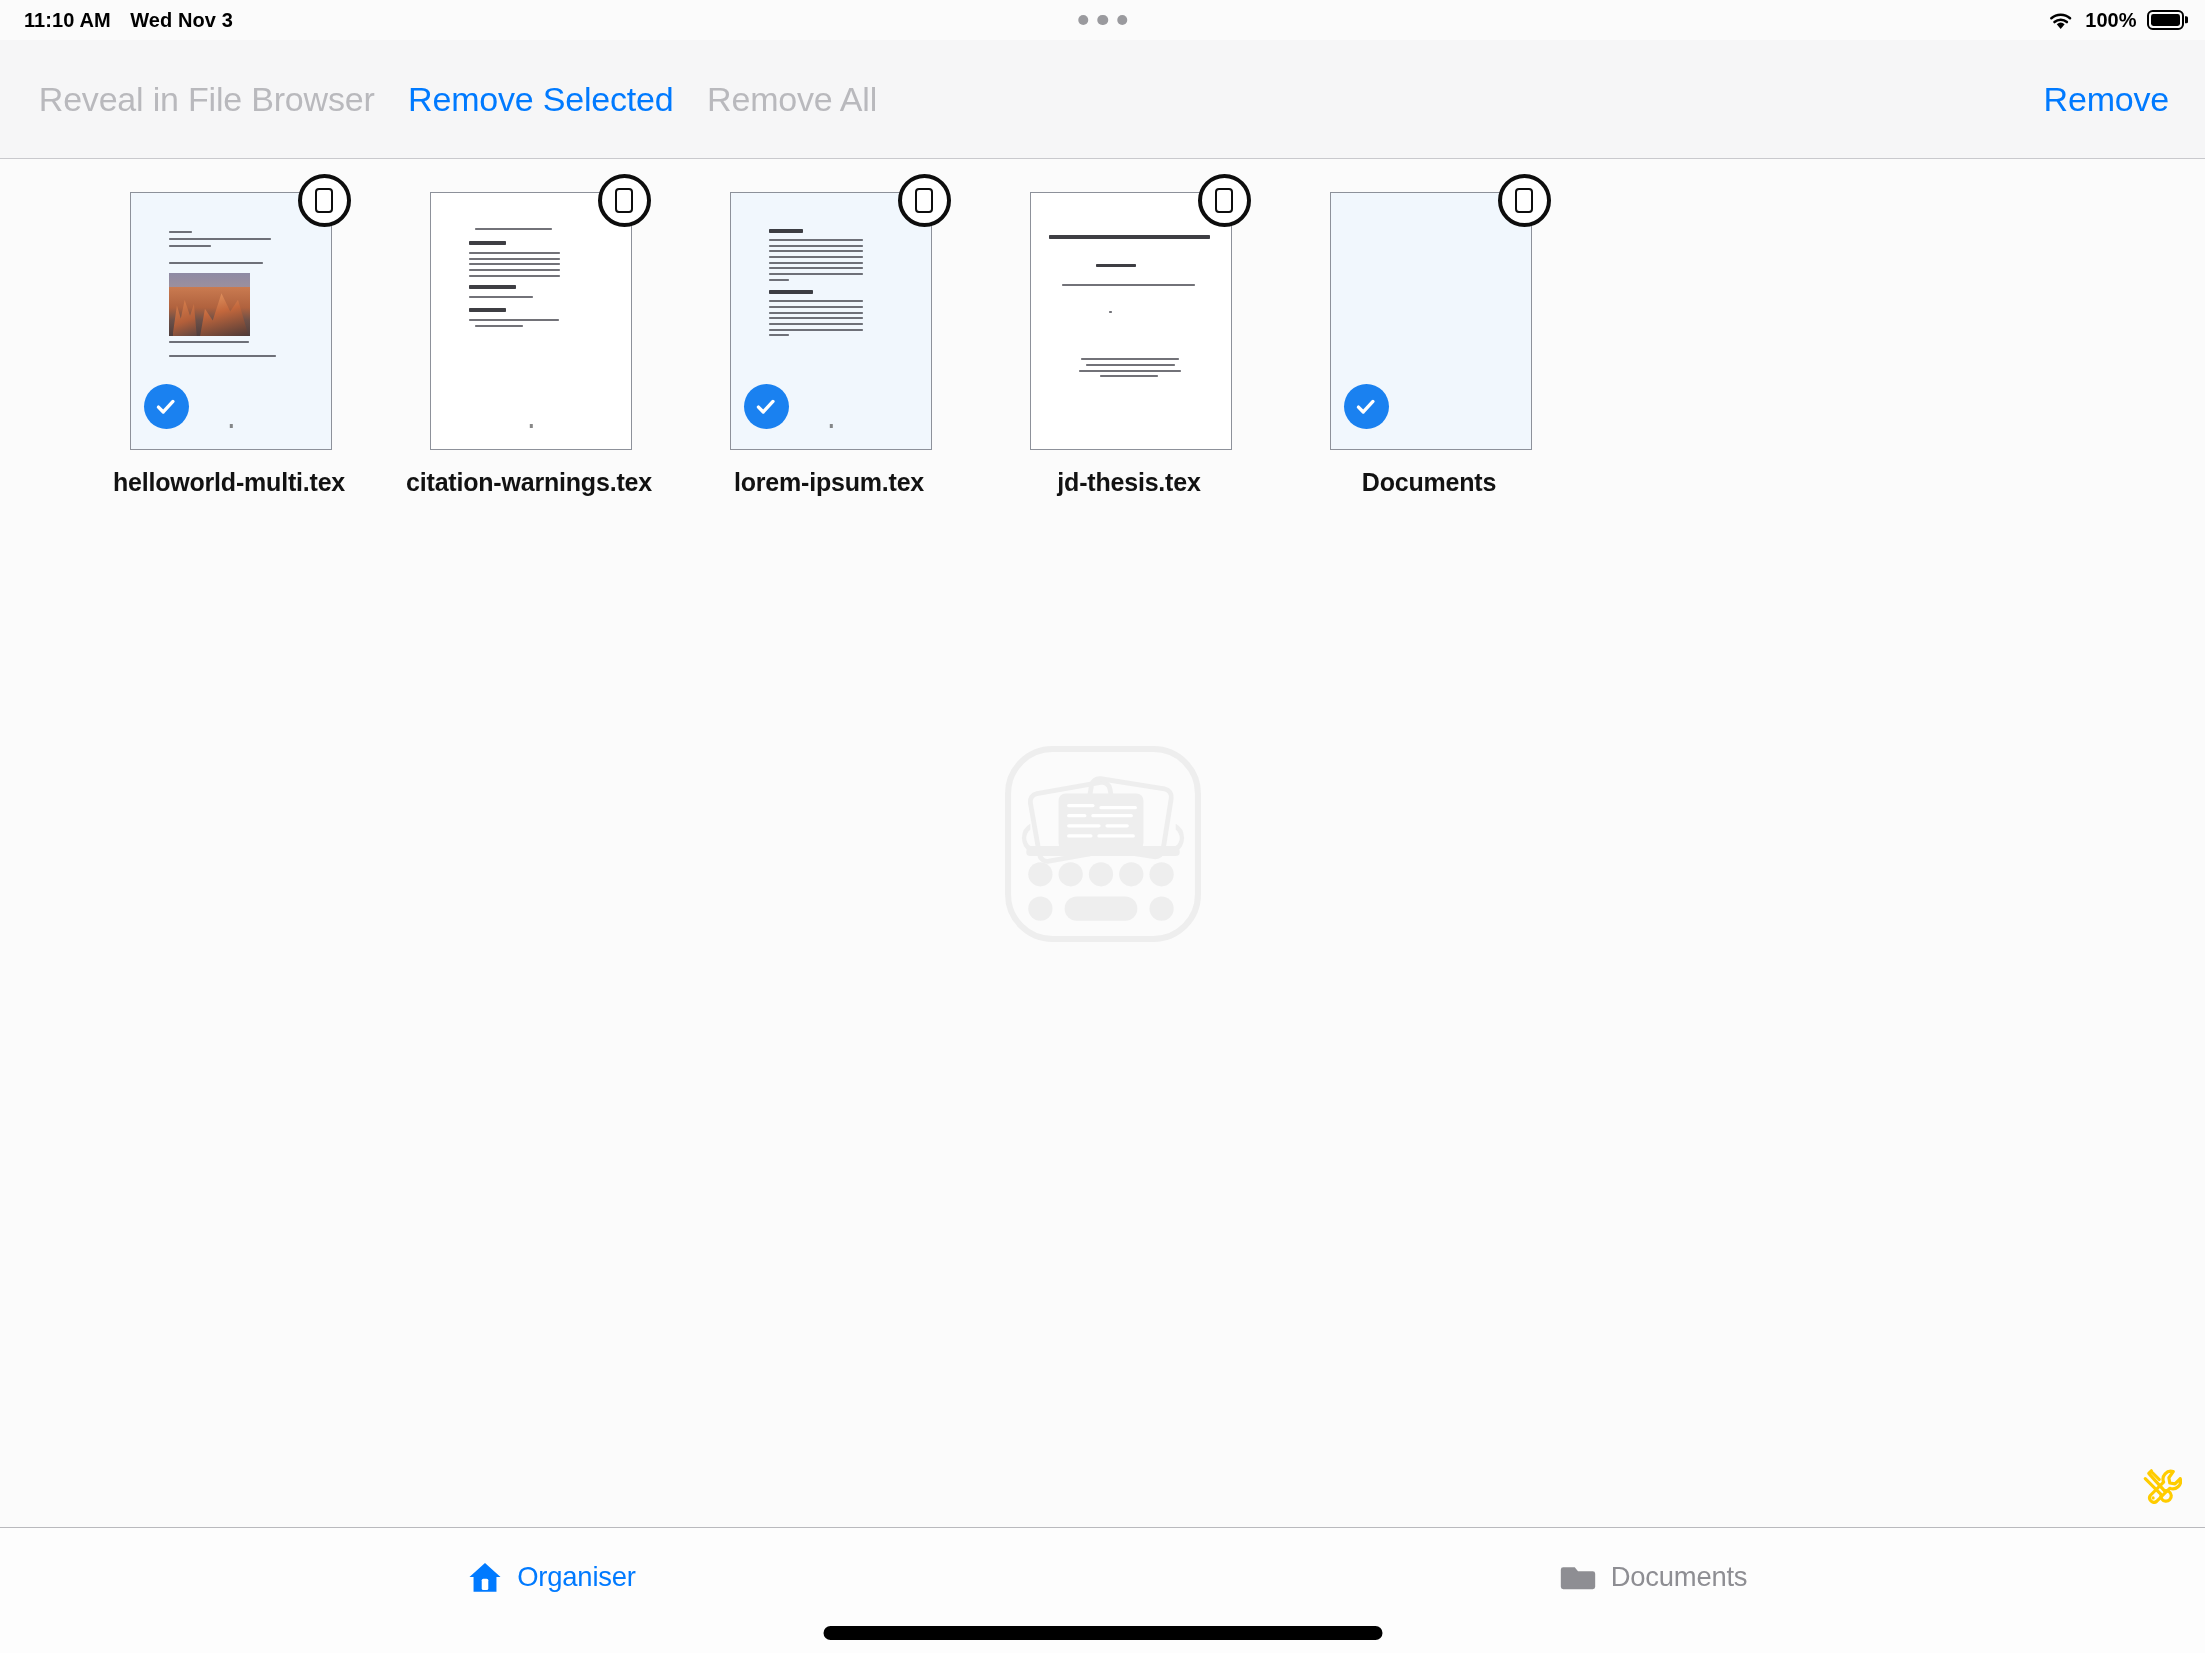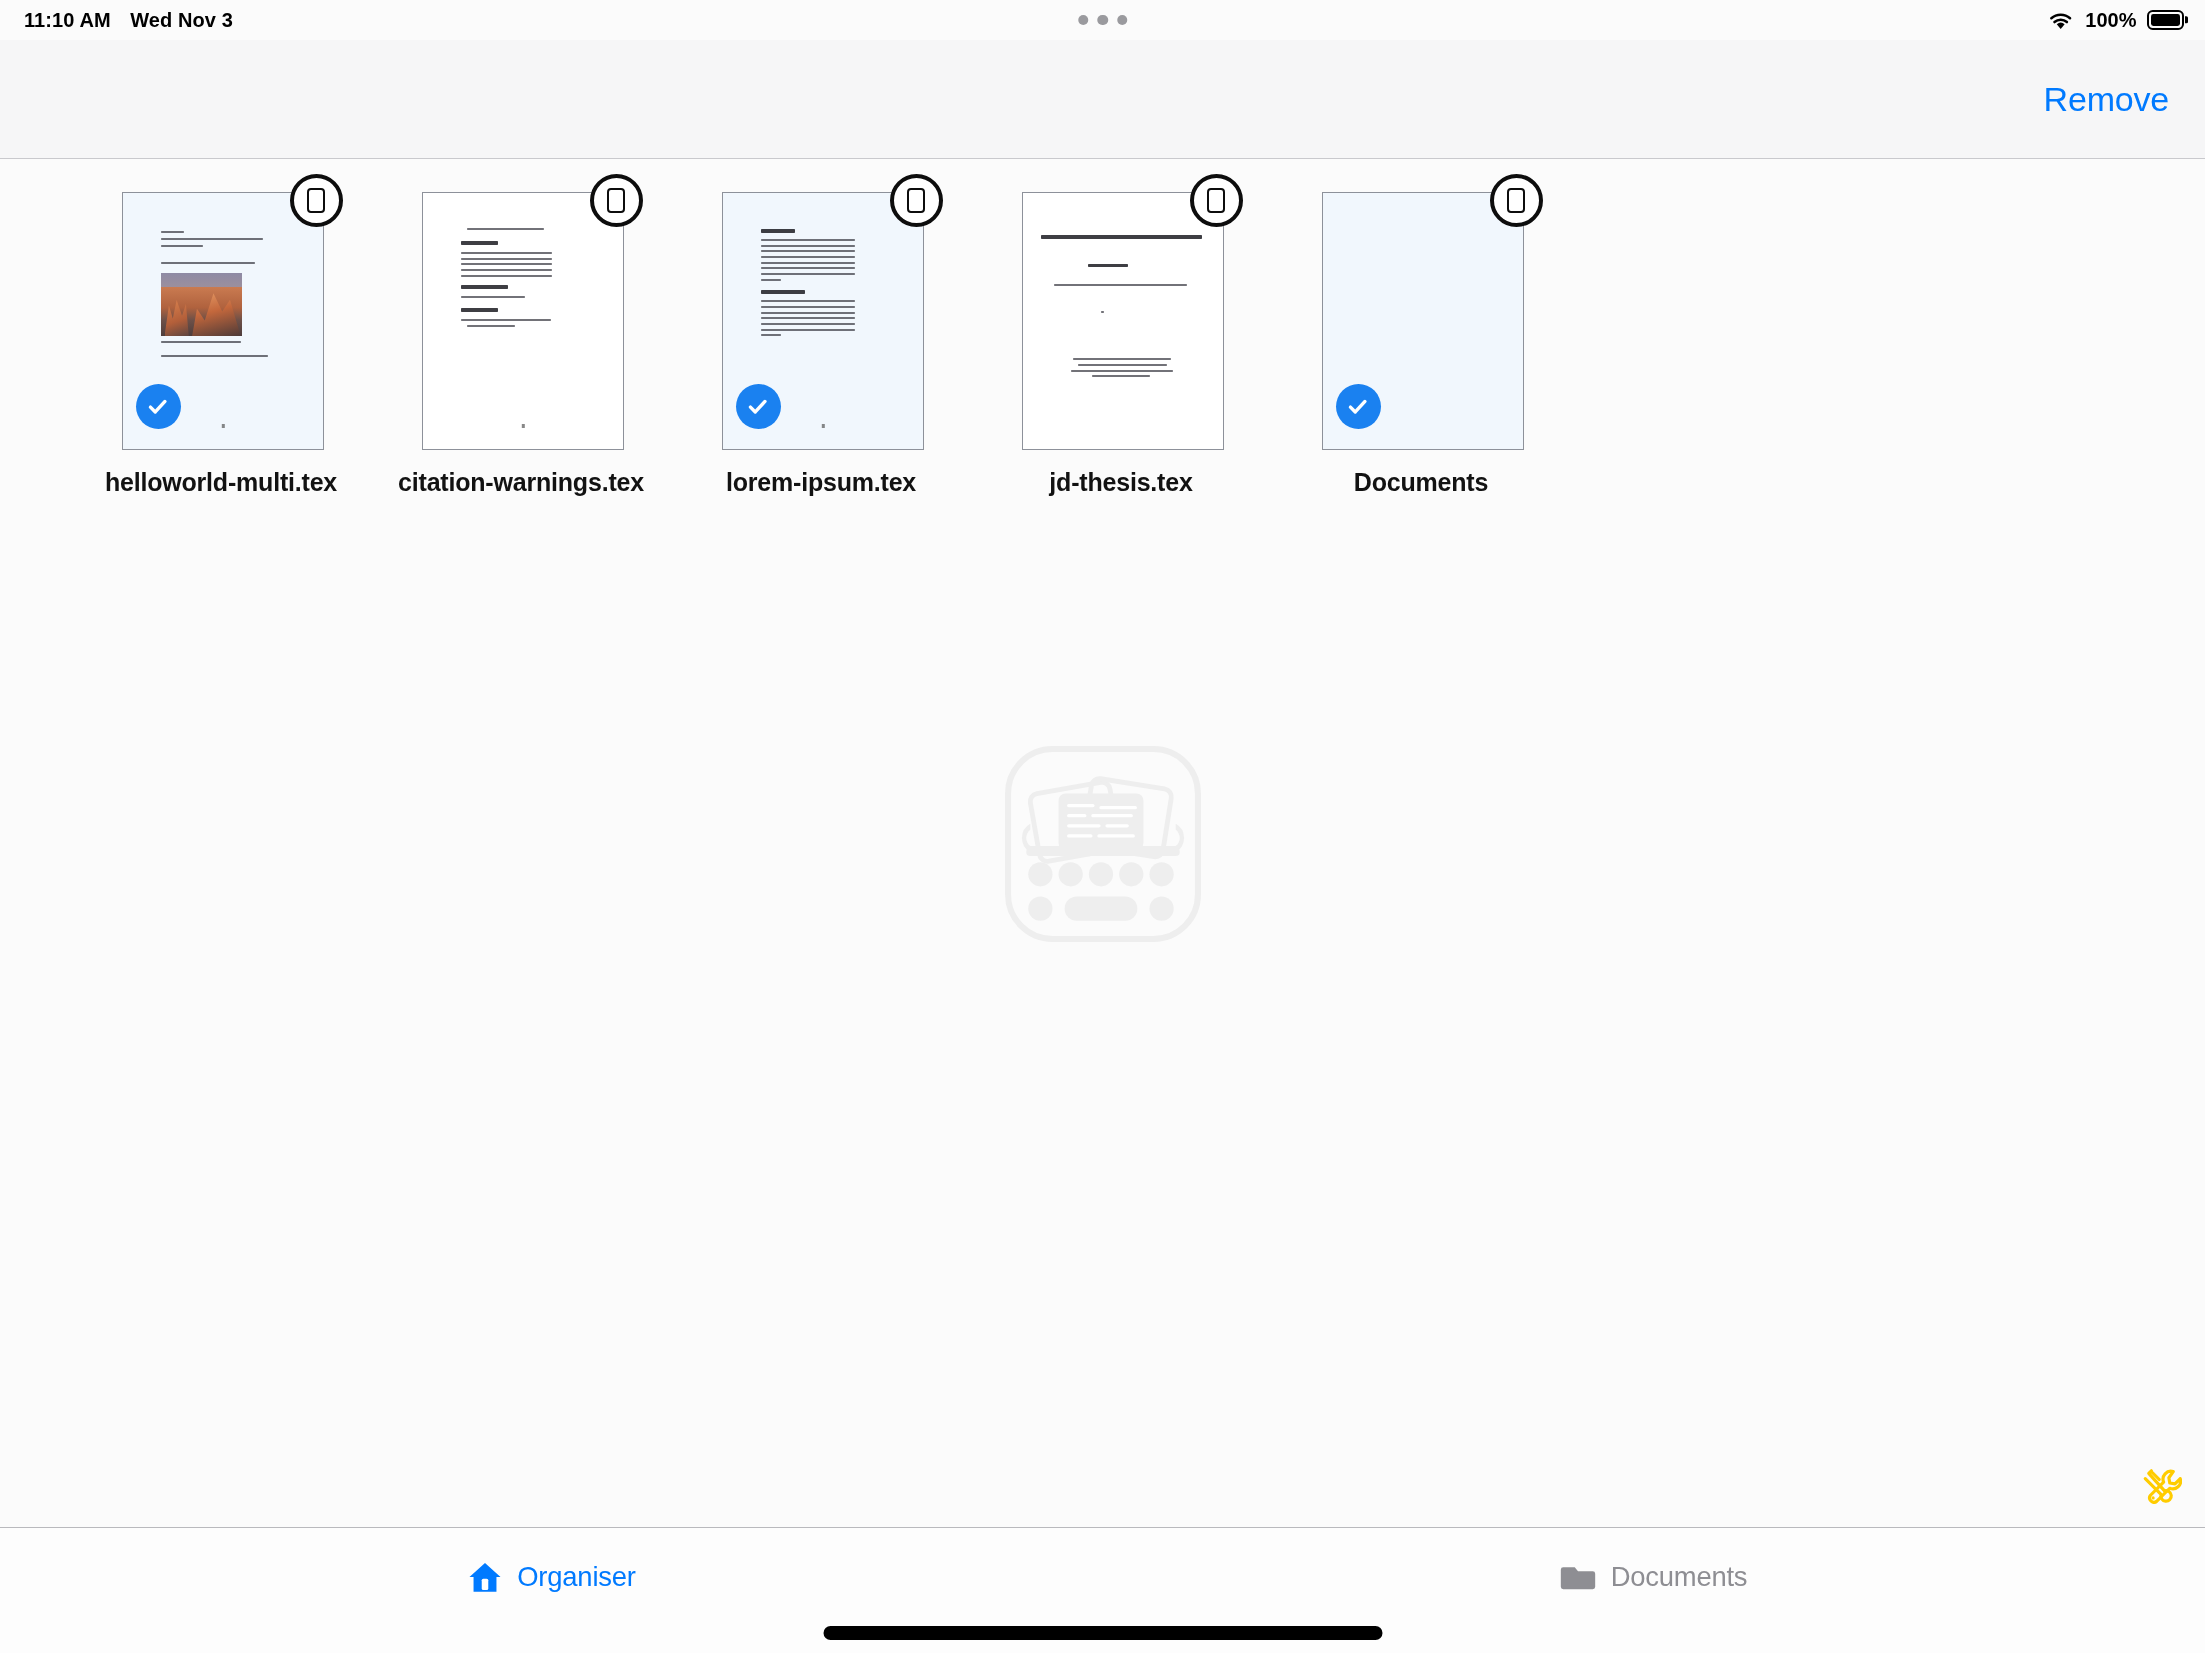--- a/index.html
+++ b/index.html
@@ -82,21 +82,21 @@
 
   
   .content {
     position: absolute; top: 160px; left: 0;
     width: 2205px; height: 1367px;
     background: #fbfbfb;
     overflow: hidden;
   }
 
   .grid {
-    position: absolute; top: 24px; left: 0;
+    position: absolute; top: 24px; left: 8px;
     width: 1974px;
     display: flex;
     padding-left: 71px;
   }
   .cell {
     width: 300px;
     display: flex; flex-direction: column; align-items: center;
     cursor: pointer;
   }
 
@@ -240,20 +240,25 @@
         <path d="M9.3 14.9 A11.8 11.8 0 0 1 24.7 14.9" stroke="#000" stroke-width="3.2" fill="none" stroke-linecap="round"></path>
       </svg>
       <span>100%</span>
       <span class="batt">
           <i></i>
         </span>
     </div>
   </div>
 
   <div class="toolbar">
+    <div class="toolbar-inner">
+      <button class="tb-btn disabled">Reveal in File Browser</button>
+      <button class="tb-btn active">Remove Selected</button>
+      <button class="tb-btn disabled">Remove All</button>
+    </div>
     <button class="tb-cancel">Remove</button>
   </div>
 
   <div class="content">
 
     <svg class="watermark" viewBox="0 0 100 100">
       <rect x="3" y="3" width="94" height="94" rx="22" ry="22" fill="none" stroke="#eeeeee" stroke-width="3"></rect>
       <g fill="#eeeeee">
         <rect x="16" y="22" width="40" height="34" rx="4" transform="rotate(-10 36 39)" fill="none" stroke="#eeeeee" stroke-width="2.4"></rect>
         <rect x="42" y="20" width="40" height="34" rx="4" transform="rotate(9 62 37)" fill="none" stroke="#eeeeee" stroke-width="2.4"></rect>

